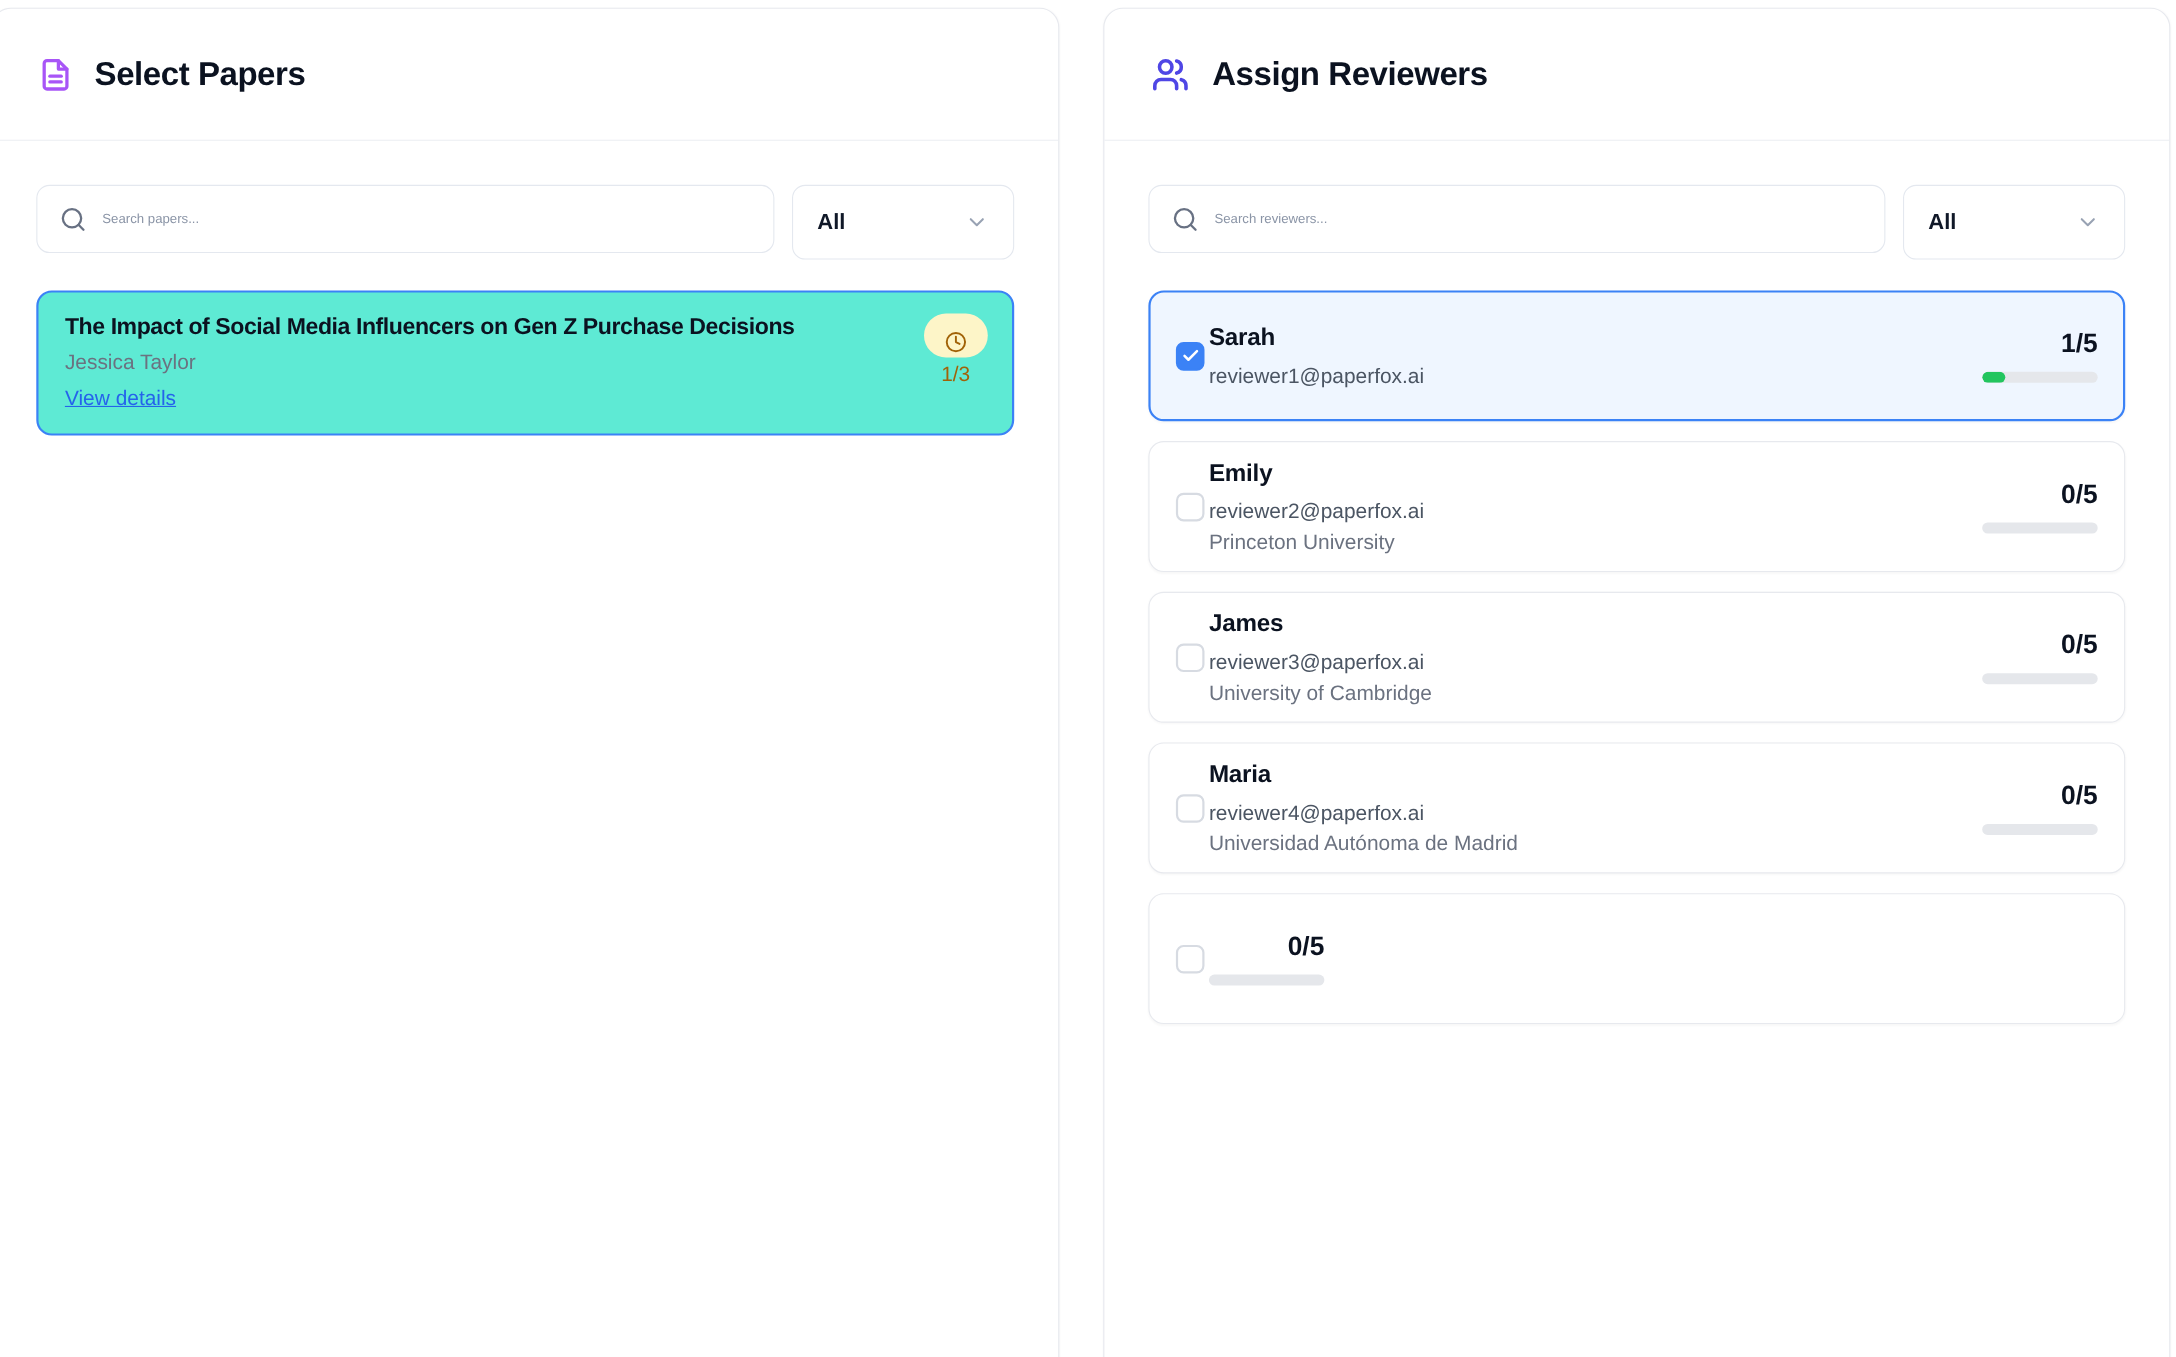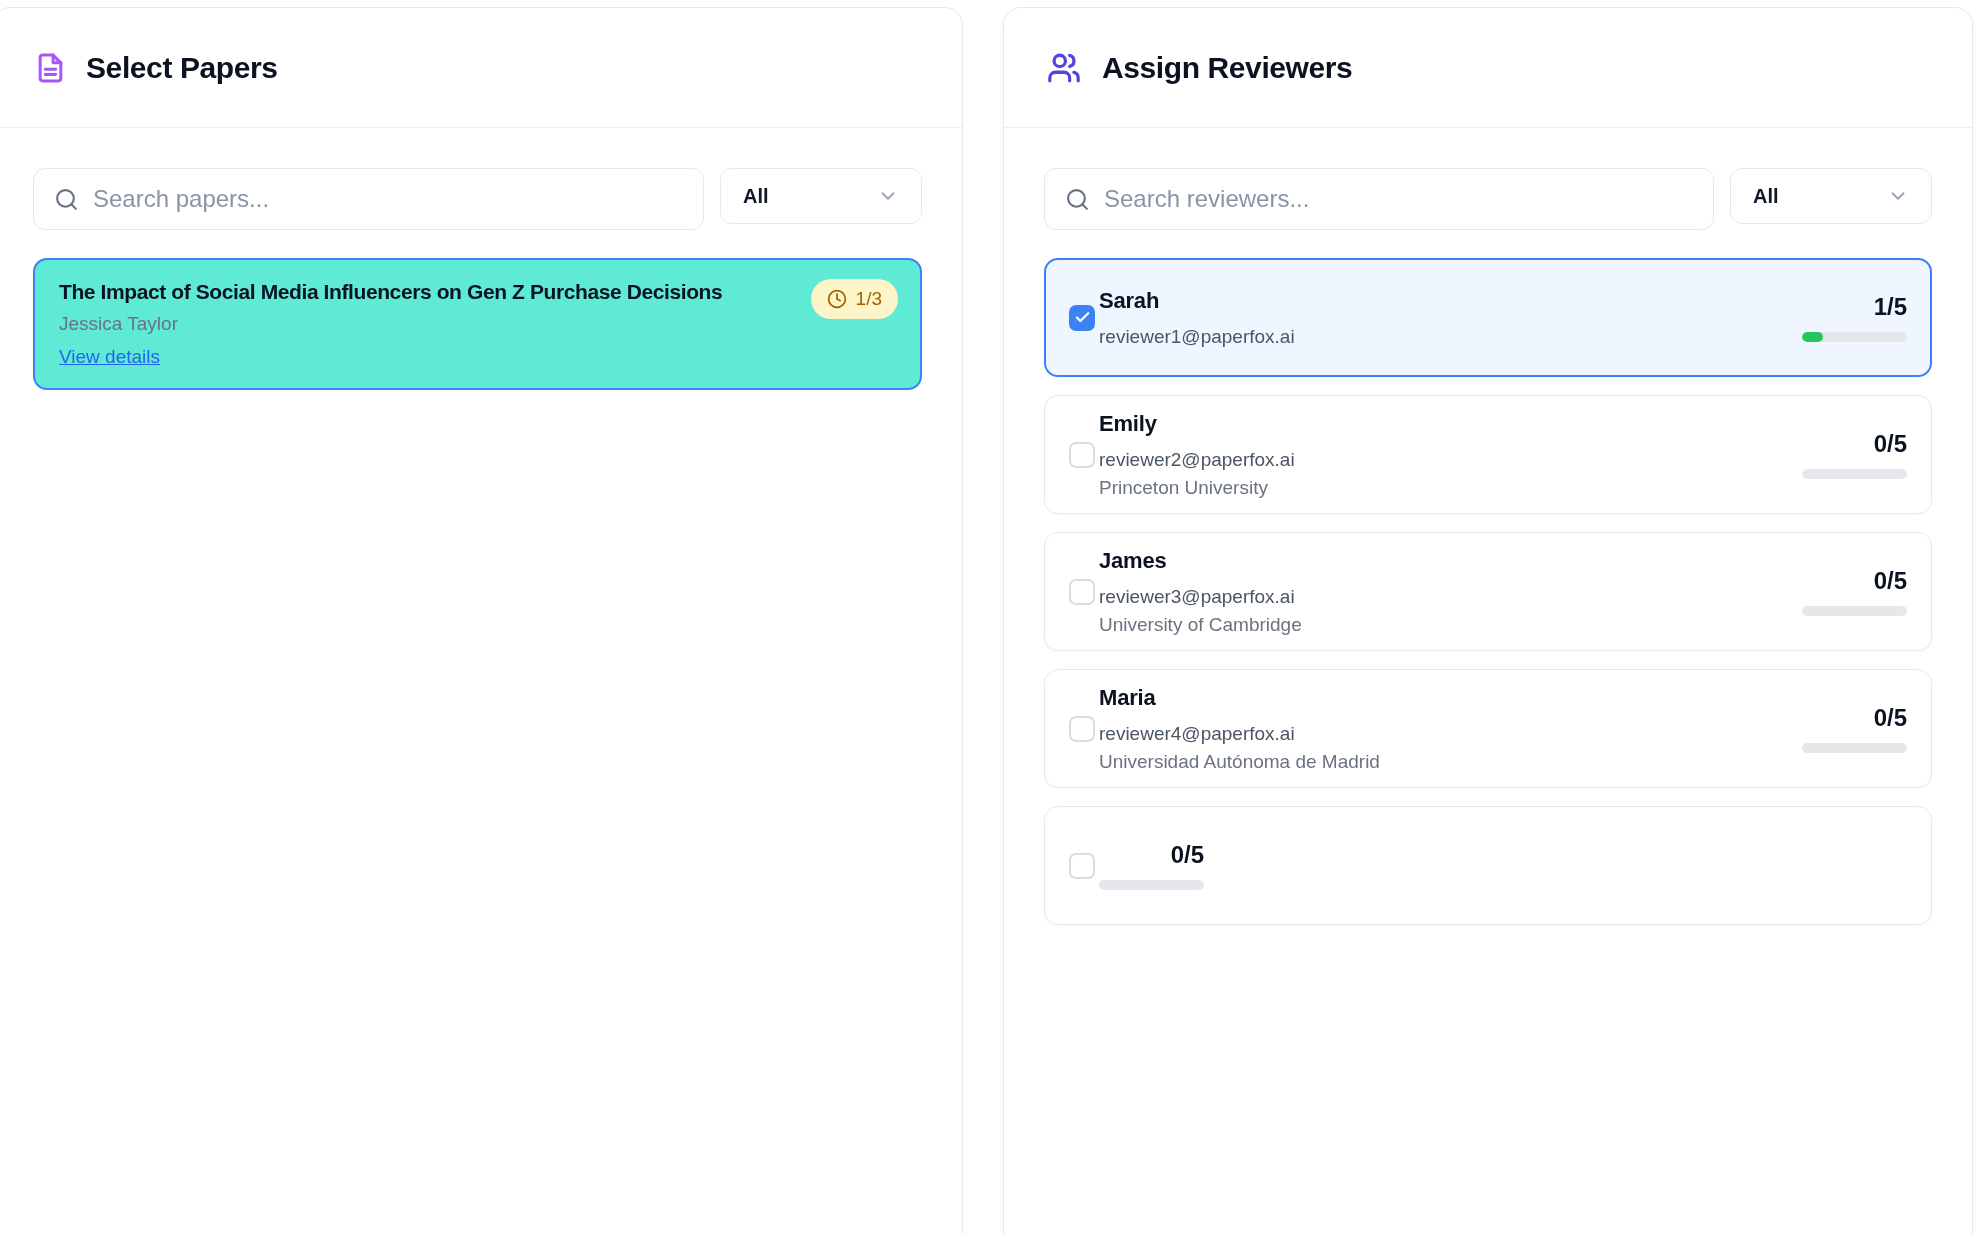--- a/index.html
+++ b/index.html
@@ -29,26 +29,26 @@
   .hdr-icon { flex:none; display:flex; }
 
   .panel-body { padding:40px; }
 
   .toolbar { display:flex; gap:16px; margin-bottom:28px; align-items:flex-start; }
   .searchbox {
     flex:1; height:62px; border:1px solid #e4e8ef; border-radius:12px;
     display:flex; align-items:center; gap:14px; padding:0 20px; background:#fff;
   }
   .searchbox input {
-    border:none; outline:none; flex:1; font-size:24px;
+    border:none; outline:none; flex:1; font-size:12px;
     font-family:"Liberation Sans", sans-serif; color:#0f172a; background:transparent;
   }
   .searchbox input::placeholder { color:#8a94a6; }
   .filter {
-    width:202px; height:56px; border:1px solid #e4e8ef; border-radius:12px;
+    width:202px; height:68px; border:1px solid #e4e8ef; border-radius:12px;
     display:flex; align-items:center; justify-content:space-between;
     padding:0 22px; background:#fff; font-size:20px; font-weight:600; color:#101828;
     cursor:pointer;
   }
 
   
   .paper-card {
     position:relative; border:2px solid #cfd6e0; background:#fff;
     border-radius:14px; padding:20px 24px;
   }
@@ -58,21 +58,21 @@
     white-space:nowrap;
   }
   .paper-author { font-size:19px; color:#6b7280; margin-top:9px; }
   .paper-link {
     display:inline-block; font-size:19px; color:#2563eb;
     text-decoration:underline; margin-top:11px; cursor:pointer;
   }
   .badge {
     position:absolute; top:19px; right:22px; height:40px; border-radius:20px;
     background:#fdf5c8; color:#a16207; display:flex; align-items:center;
-    gap:9px; padding:16px 16px; font-size:19px; font-weight:500;
+    gap:9px; padding:16px 16px; font-size:19px; font-weight:500;flex-direction:column;
   }
 
   
   .reviewer-card {
     height:119px; border:1px solid #e7e9ee; border-radius:14px; background:#fff;
     display:flex; align-items:center; gap:4px; padding:0 24px; margin-bottom:18px;
     box-shadow:0 1px 2px rgba(16,24,40,.03); cursor:pointer;
   }
   .reviewer-card.selected { background:#eff6ff; border:2px solid #3b82f6; padding:0 23px; }
   .checkbox {

